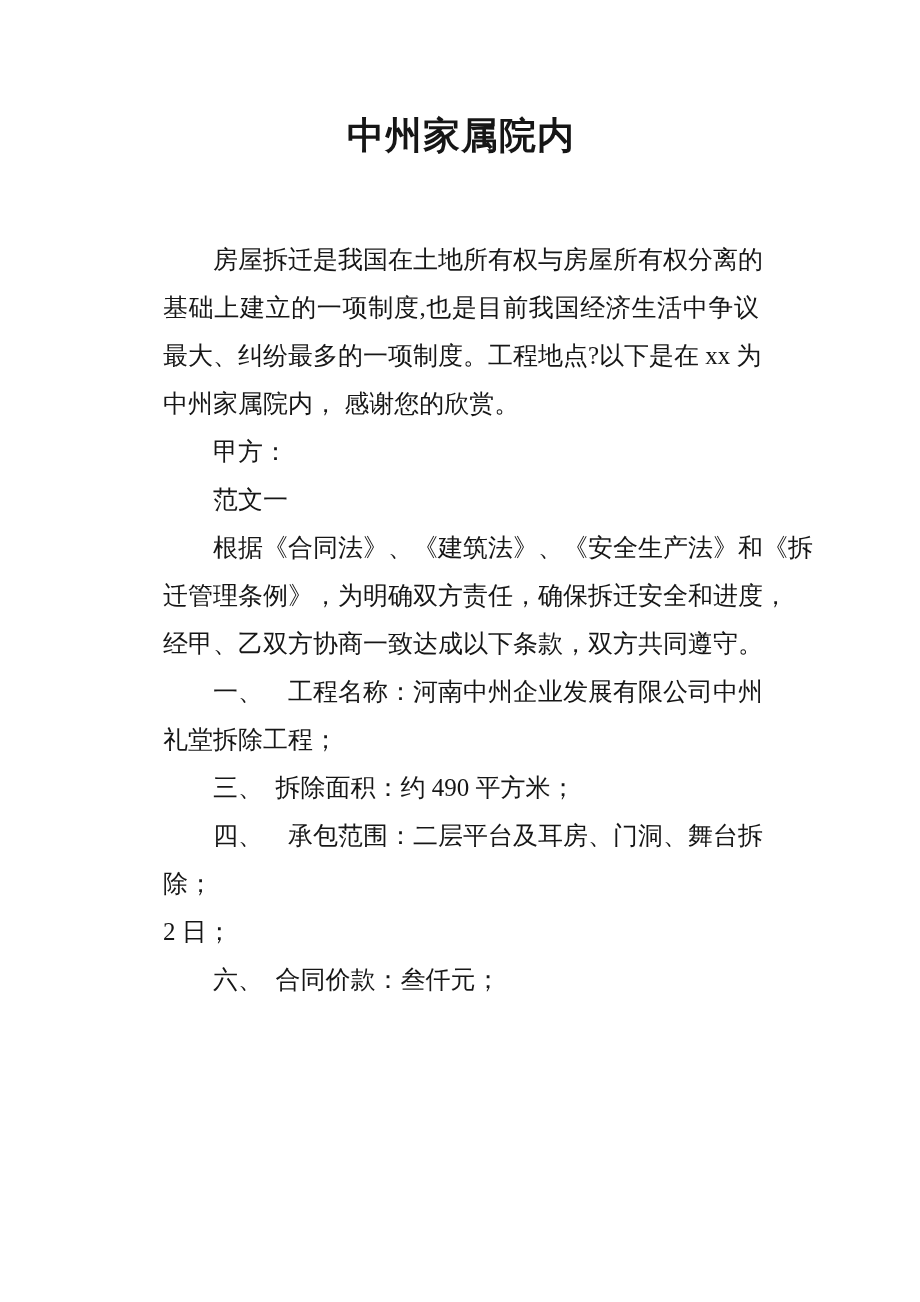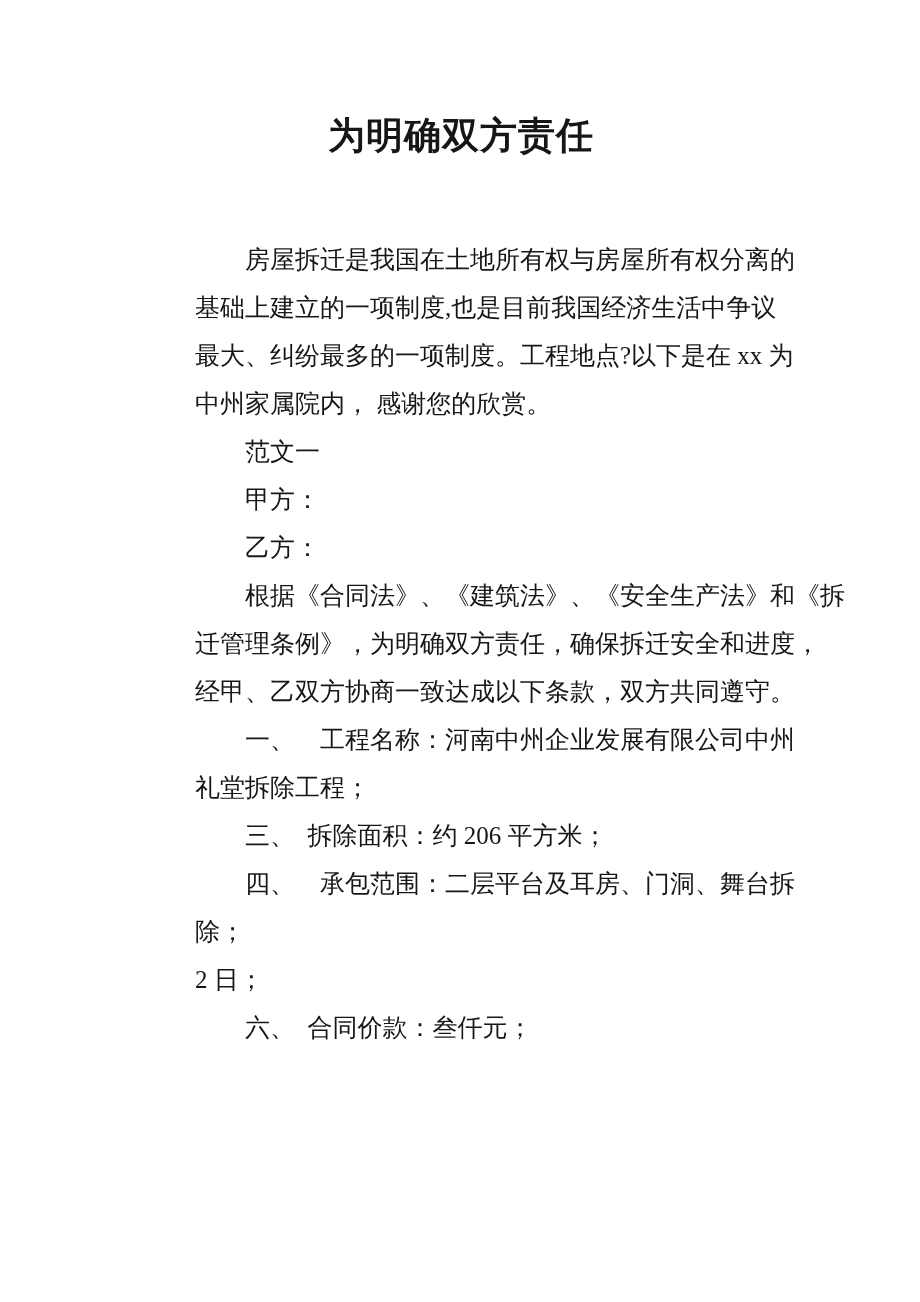--- a/index.html
+++ b/index.html
@@ -24,46 +24,44 @@
     font-weight: 700;
     line-height: 48px;
     text-align: center;
     letter-spacing: 1px;
   }
   .line {
     font-size: 25px;
     line-height: 48px;
     height: 48px;
     white-space: nowrap;
-    margin-left: 32px;
   }
   .indent { text-indent: 2em; }
   .fill {
     text-align: justify;
     text-align-last: justify;
   }
 </style>
 </head>
 <body>
 
 <div class="page" style="background: rgb(255, 255, 255); color: rgb(22, 22, 22);">
   <div class="doc">
-    <h1 class="title">为明确双方责任</h1>
+    <h1 class="title">中州家属院内</h1>
 
     <div class="line indent fill">房屋拆迁是我国在土地所有权与房屋所有权分离的</div>
     <div class="line fill">基础上建立的一项制度,也是目前我国经济生活中争议</div>
     <div class="line fill">最大、纠纷最多的一项制度。工程地点?以下是在 xx 为</div>
     <div class="line">中州家属院内， 感谢您的欣赏。</div>
+    <div class="line indent">甲方：</div>
     <div class="line indent">范文一</div>
-    <div class="line indent">甲方：</div>
-    <div class="line indent">乙方：</div>
     <div class="line indent fill">根据《合同法》、《建筑法》、《安全生产法》和《拆</div>
     <div class="line fill">迁管理条例》，为明确双方责任，确保拆迁安全和进度，</div>
     <div class="line">经甲、乙双方协商一致达成以下条款，双方共同遵守。</div>
     <div class="line indent fill">一、 工程名称：河南中州企业发展有限公司中州</div>
     <div class="line">礼堂拆除工程；</div>
-    <div class="line indent">三、 拆除面积：约 206 平方米；</div>
+    <div class="line indent">三、 拆除面积：约 490 平方米；</div>
     <div class="line indent fill">四、 承包范围：二层平台及耳房、门洞、舞台拆</div>
     <div class="line">除；</div>
     <div class="line">2 日；</div>
     <div class="line indent">六、 合同价款：叁仟元；</div>
   </div>
 </div>
 
 </body></html>

